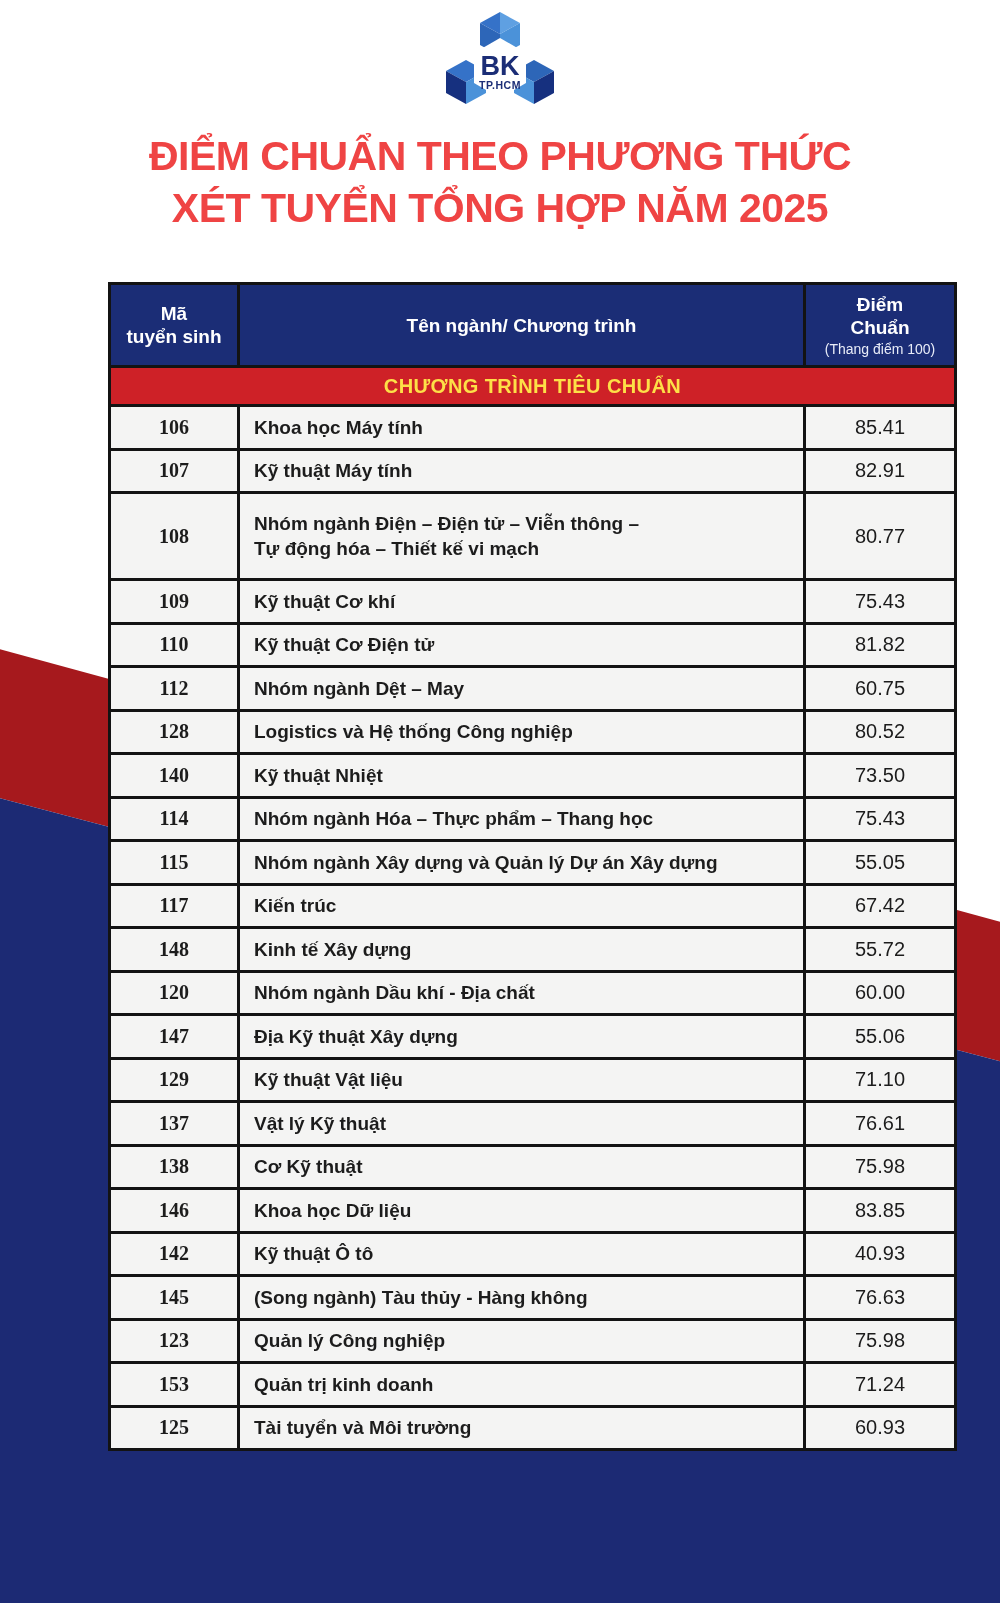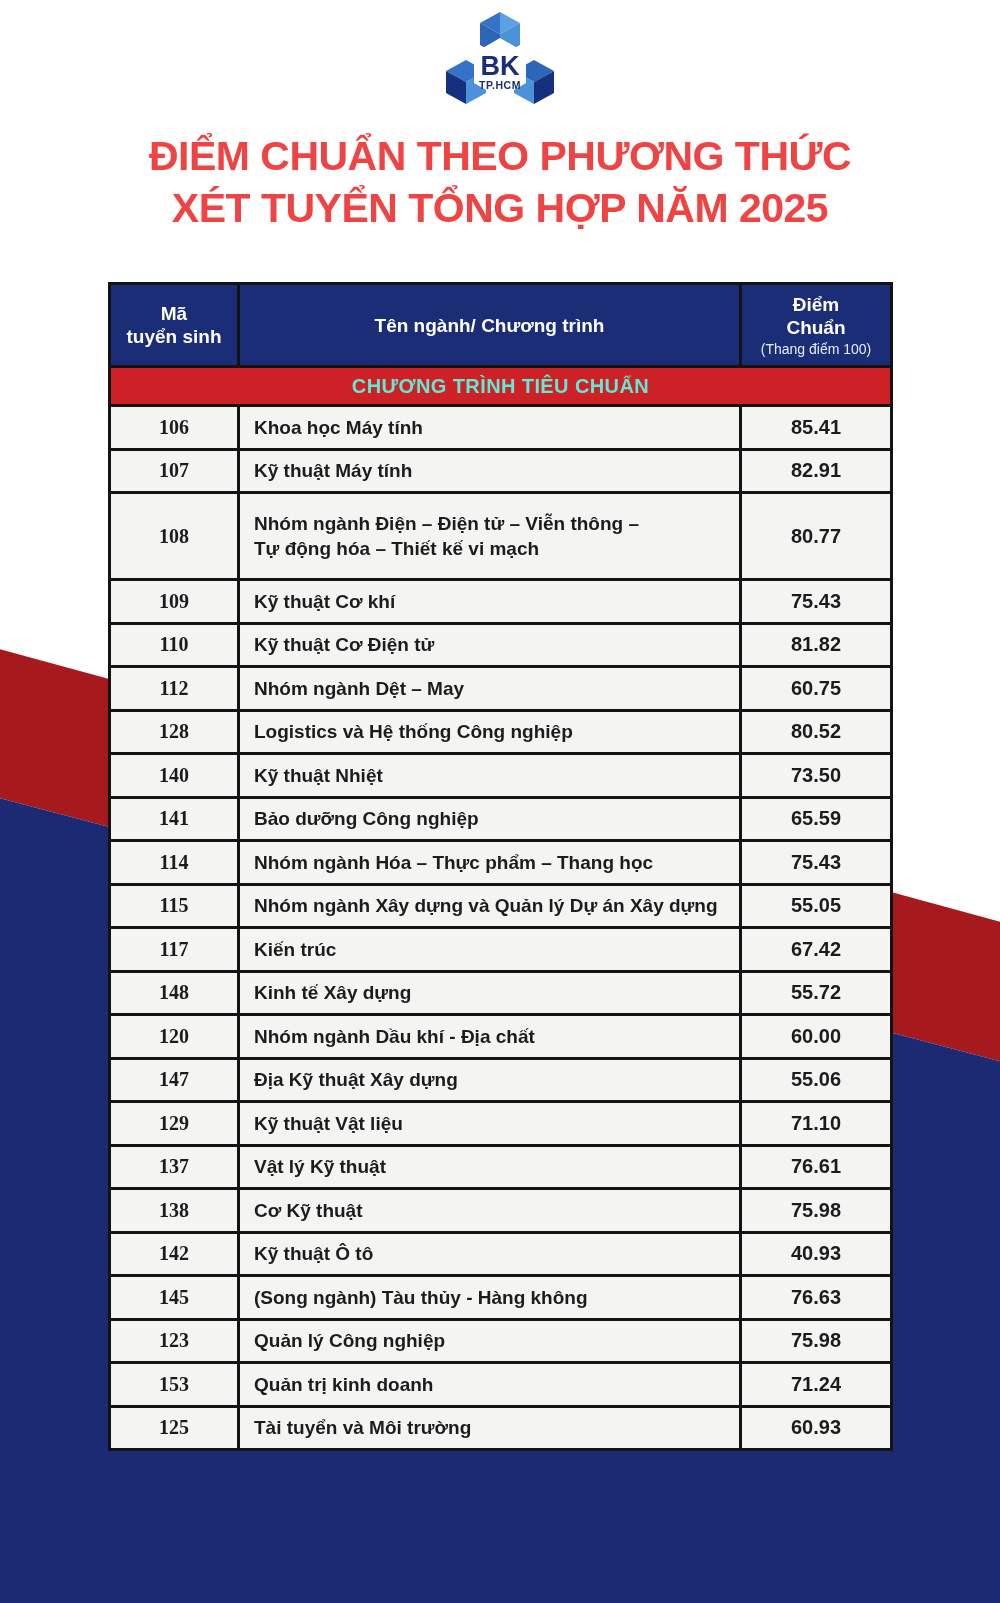--- a/index.html
+++ b/index.html
@@ -17,45 +17,45 @@
     clip-path:polygon(0 49.8%, 100% 66.2%, 100% 100%, 0 100%);
   }
   .logo { position:absolute; top:12px; left:50%; transform:translateX(-50%);
     width:132px; height:104px; z-index:2; }
   .title {
     position:absolute; top:130px; left:0; width:100%; z-index:2;
     text-align:center; color:#ef4444; font-weight:bold;
     font-size:41px; line-height:52px; letter-spacing:-0.5px;
   }
   .table-wrap {
-    position:absolute; top:282px; left:108px; width:785px; z-index:2;
+    position:absolute; top:282px; left:108px; width:849px; z-index:2;
     border:3px solid #131313; background:#f4f4f3; box-sizing:border-box;
   }
   .t-header { display:grid; grid-template-columns:129px 1fr 148px; background:#1b2d76; color:#ffffff; }
   .t-header .hc {
     display:flex; flex-direction:column; align-items:center; justify-content:center;
     min-height:80px; text-align:center; font-weight:bold; font-size:19px; line-height:23px;
     white-space:pre-line; box-sizing:border-box;
   }
   .t-header .hc.b { border-right:3px solid #131313; }
   .score-note { font-weight:normal; font-size:14px; line-height:17px;
     margin-top:2px; color:#e8ecf8; white-space:nowrap; }
   .section-bar {
-    background:#ce2127; color:#5eead4; font-weight:bold; font-size:20px; letter-spacing:0.4px;
+    background:#ce2127; color:#fde047; font-weight:bold; font-size:20px; letter-spacing:0.4px;
     display:flex; align-items:center; justify-content:center; min-height:36px;
     border-top:3px solid #131313; text-align:center;
   }
   .t-body { display:block; }
   .t-row { display:grid; grid-template-columns:129px 1fr 148px; border-top:3px solid #131313; background:#f4f4f3; }
   .t-row .c { display:flex; align-items:center; min-height:40.5px; box-sizing:border-box; color:#1c1c1c; }
   .t-row.tall .c { min-height:84px; }
   .t-row .c.code { justify-content:center; font-size:20px; font-weight:600; border-right:3px solid #131313;font-family:Liberation Serif, serif; }
   .t-row .c.name { justify-content:flex-start; padding:4px 8px 4px 14px; font-size:19px; font-weight:600;
     line-height:25px; white-space:pre-line; border-right:3px solid #131313; }
-  .t-row .c.score { justify-content:center; font-size:20px; font-weight:700; }
+  .t-row .c.score { justify-content:center; font-size:20px; font-weight:400; }
   .logo text { font-family:"Liberation Sans", sans-serif; }
 </style>
 </head>
 <body>
 
 <div class="page">
 
   <div class="bg-red"></div>
   <div class="bg-navy"></div>
 
@@ -173,29 +173,20 @@
   <div class="t-row">
     <div class="c code">
             <span>140</span>
           </div>
     <div class="c name"><span>Kỹ thuật Nhiệt</span></div>
     <div class="c score">
             <span>73.50</span>
           </div>
   </div>
 
-  <div class="t-row">
-    <div class="c code">
-            <span>141</span>
-          </div>
-    <div class="c name"><span>Bảo dưỡng Công nghiệp</span></div>
-    <div class="c score">
-            <span>65.59</span>
-          </div>
-  </div>
 
   <div class="t-row">
     <div class="c code">
             <span>114</span>
           </div>
     <div class="c name"><span>Nhóm ngành Hóa – Thực phẩm – Thang học</span></div>
     <div class="c score">
             <span>75.43</span>
           </div>
   </div>
@@ -273,20 +264,29 @@
   <div class="t-row">
     <div class="c code">
             <span>138</span>
           </div>
     <div class="c name"><span>Cơ Kỹ thuật</span></div>
     <div class="c score">
             <span>75.98</span>
           </div>
   </div>
 
+  <div class="t-row">
+    <div class="c code">
+            <span>146</span>
+          </div>
+    <div class="c name"><span>Khoa học Dữ liệu</span></div>
+    <div class="c score">
+            <span>83.85</span>
+          </div>
+  </div>
 
   <div class="t-row">
     <div class="c code">
             <span>142</span>
           </div>
     <div class="c name"><span>Kỹ thuật Ô tô</span></div>
     <div class="c score">
             <span>40.93</span>
           </div>
   </div>

